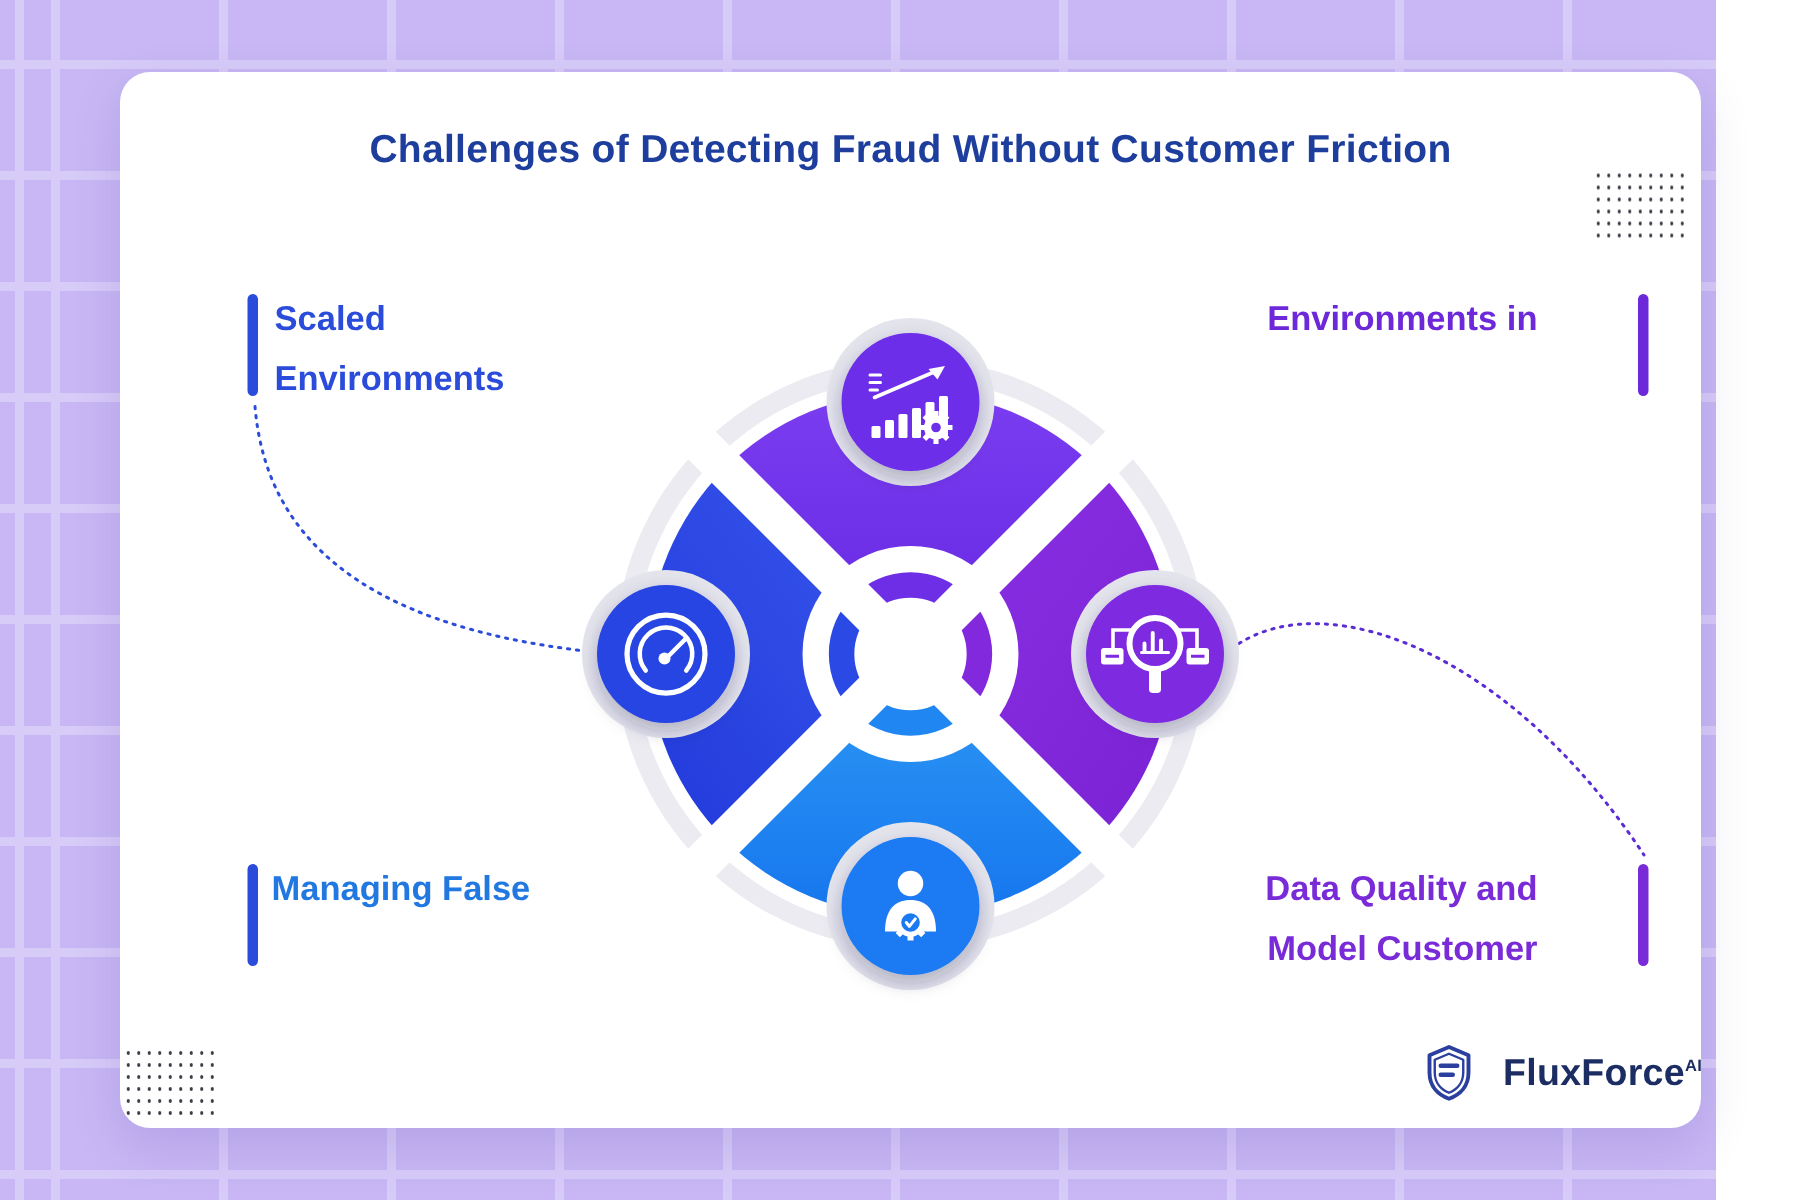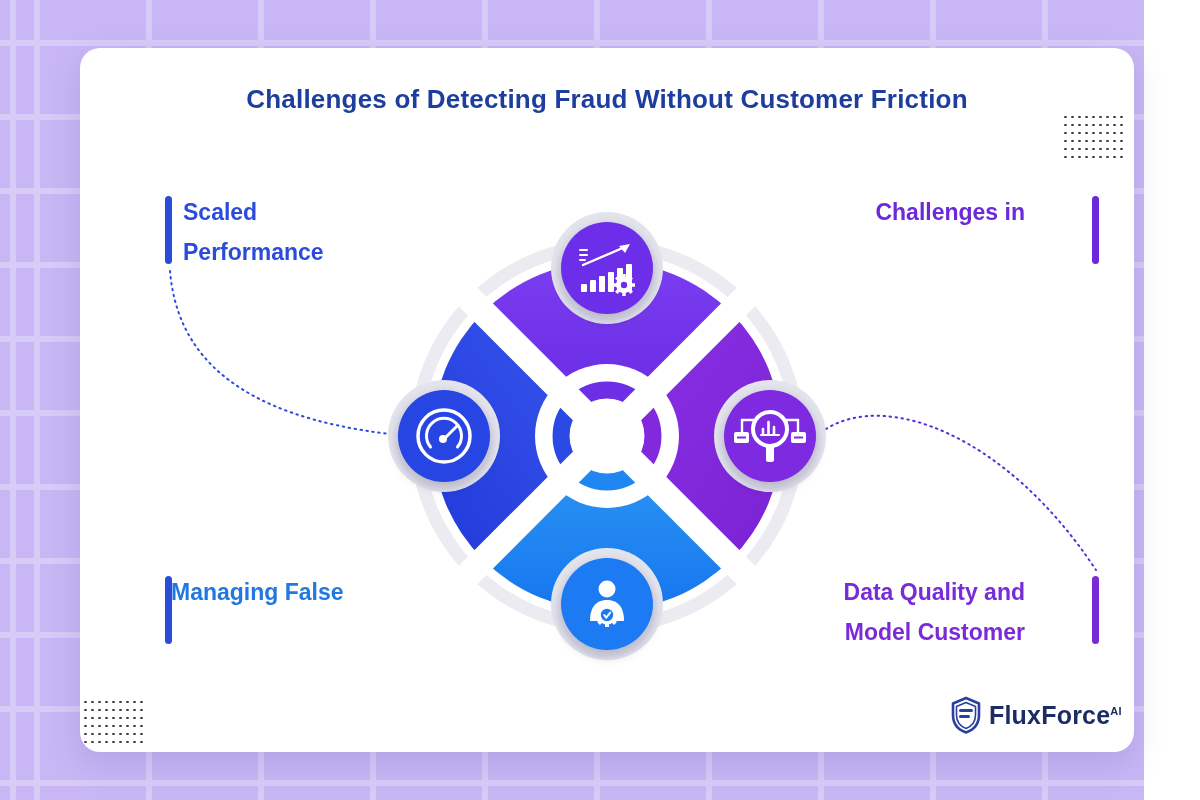--- a/index.html
+++ b/index.html
@@ -25,59 +25,59 @@
     text-align:center;font-size:26px;font-weight:700;color:#1e3e9e;
     letter-spacing:0.2px;
   }
   .callout{position:absolute;font-size:23px;font-weight:700;line-height:40px;white-space:nowrap;}
   .callout.right{text-align:right;}
   .accent-bar{position:absolute;width:7px;height:68px;border-radius:4px;}
   .co-tl{left:183px;top:192px;color:#2b4cdb;}
   .bar-tl{left:165px;top:196px;background:#2b4cdb;}
   .co-tr{right:119px;top:192px;color:#6d28d9;}
   .bar-tr{left:1092px;top:196px;background:#6d28d9;}
-  .co-bl{left:171px;top:572px;color:#2178e0;}
+  .co-bl{left:181px;top:572px;color:#2178e0;}
   .bar-bl{left:165px;top:576px;background:#2b4cdb;}
   .co-br{right:119px;top:572px;color:#7a2bd8;margin-left:13px;}
   .bar-br{left:1092px;top:576px;background:#7a2bd8;}
   .dots{
     position:absolute;
     background-image:radial-gradient(circle, #3c3c46 1.05px, transparent 1.3px);
     background-size:7px 8px;
   }
   .dots-tr{left:1062px;top:113px;width:62px;height:50px;}
   .dots-bl{left:82px;top:698px;width:64px;height:46px;}
   .diagram-svg{position:absolute;left:0;top:0;pointer-events:none;}
   .logo{
     position:absolute;left:950px;top:696px;
-    display:flex;align-items:center;gap:7px;
+    display:flex;align-items:center;gap:20px;
   }
   .brand{font-size:25px;font-weight:800;color:#1c2d63;letter-spacing:0.2px;}
   .brand sup{font-size:11px;font-weight:700;}
 </style>
 </head>
 <body>
 
 <div class="stage">
   <div class="card"></div>
 
   <div class="title">Challenges of Detecting Fraud Without Customer Friction</div>
 
   <div class="dots dots-tr"></div>
   <div class="dots dots-bl"></div>
 
   <div class="accent-bar bar-tl"></div>
   <div class="callout co-tl">
     <div>Scaled</div>
-    <div>Performance</div>
+    <div>Environments</div>
   </div>
 
   <div class="accent-bar bar-tr"></div>
   <div class="callout right co-tr">
-    <div>Challenges in</div>
+    <div>Environments in</div>
   </div>
 
   <div class="accent-bar bar-bl"></div>
   <div class="callout co-bl">
     <div>Managing False</div>
   </div>
 
   <div class="accent-bar bar-br"></div>
   <div class="callout right co-br">
     <div>Data Quality and</div>

